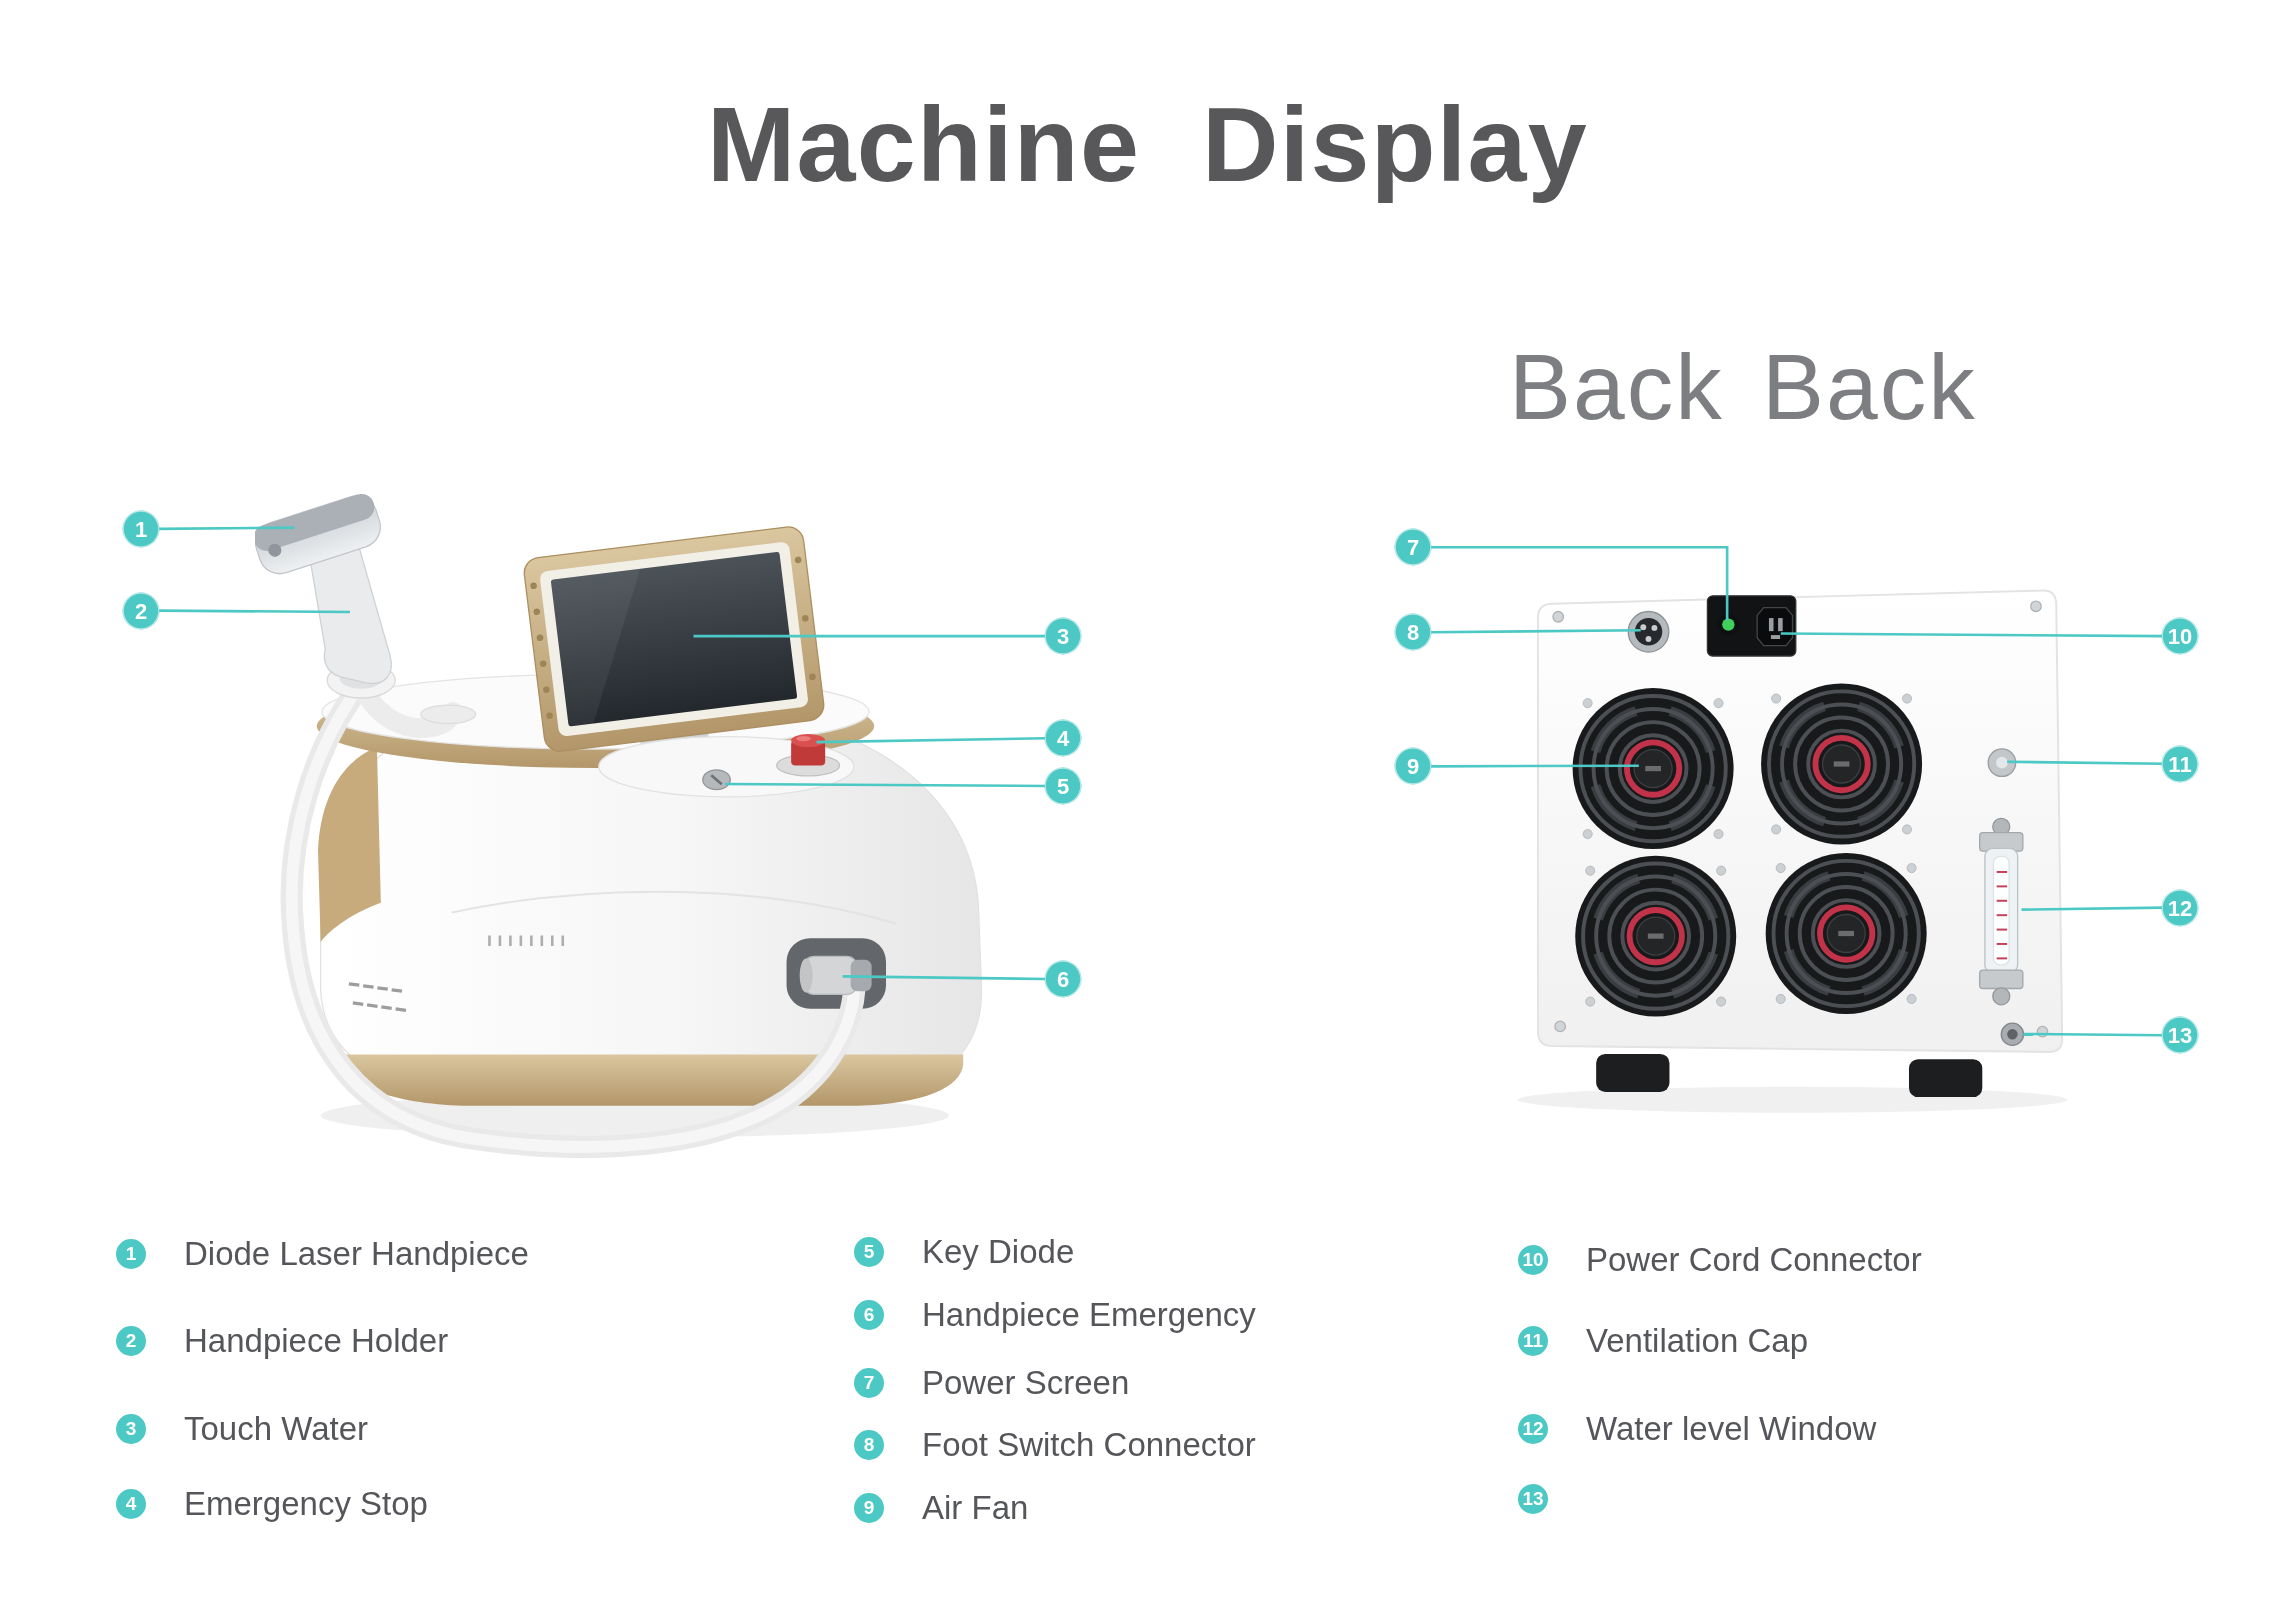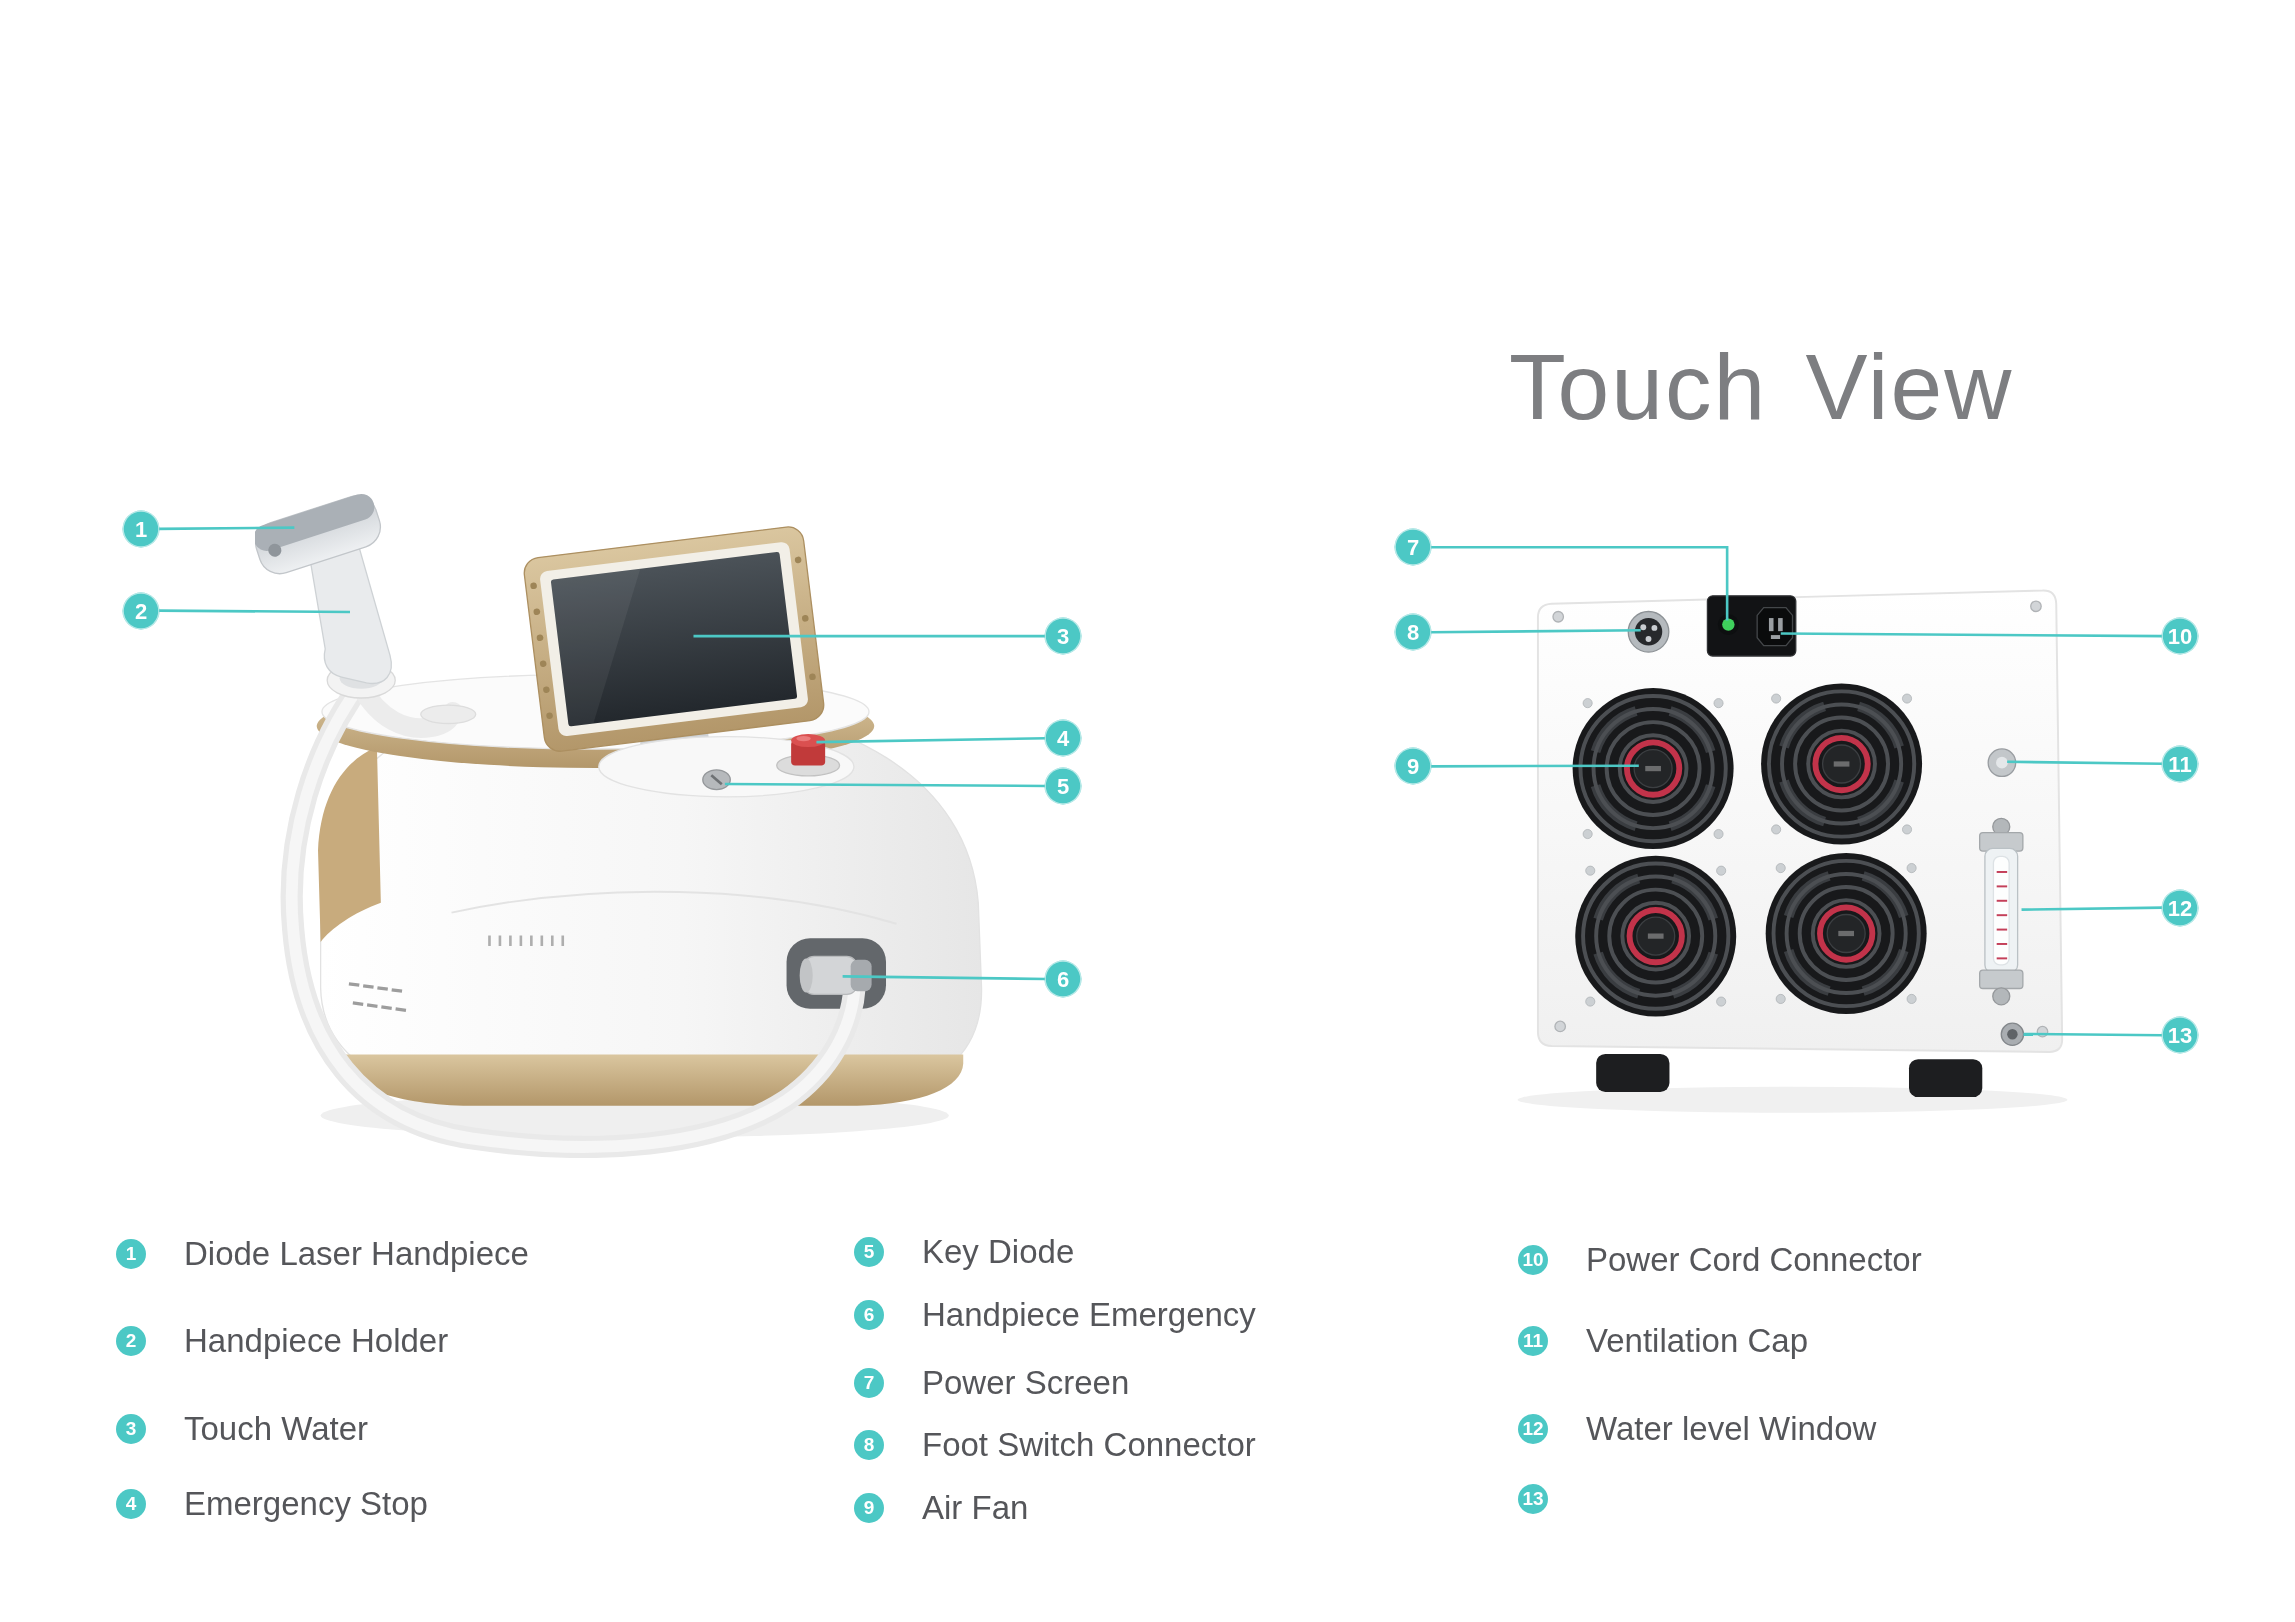--- a/index.html
+++ b/index.html
@@ -42,22 +42,23 @@
     display:flex;align-items:center;justify-content:center;
     font-size:19px;font-weight:700;
   }
   .legend-label{font-size:33px;color:#55565a;text-align:center;}
 </style>
 </head>
 <body>
 
 <div class="page">
 
-
-  <div class="view-heading back">Touch View</div>
+  <div class="title">Machine Display</div>
+
+  <div class="view-heading back">Back Back</div>
 
   <svg class="illus" style="left:255px;top:484px;" width="838" height="674" viewBox="0 0 1280 1030">
     <defs>
       <linearGradient id="fBody" x1="0" y1="0" x2="1" y2="0">
         <stop offset="0" stop-color="#ffffff"></stop>
           <stop offset="0.55" stop-color="#f6f6f6"></stop>
           <stop offset="1" stop-color="#e6e6e6"></stop>
       </linearGradient>
       <linearGradient id="fGold" x1="0" y1="0" x2="0" y2="1">
         <stop offset="0" stop-color="#dac69f"></stop>

